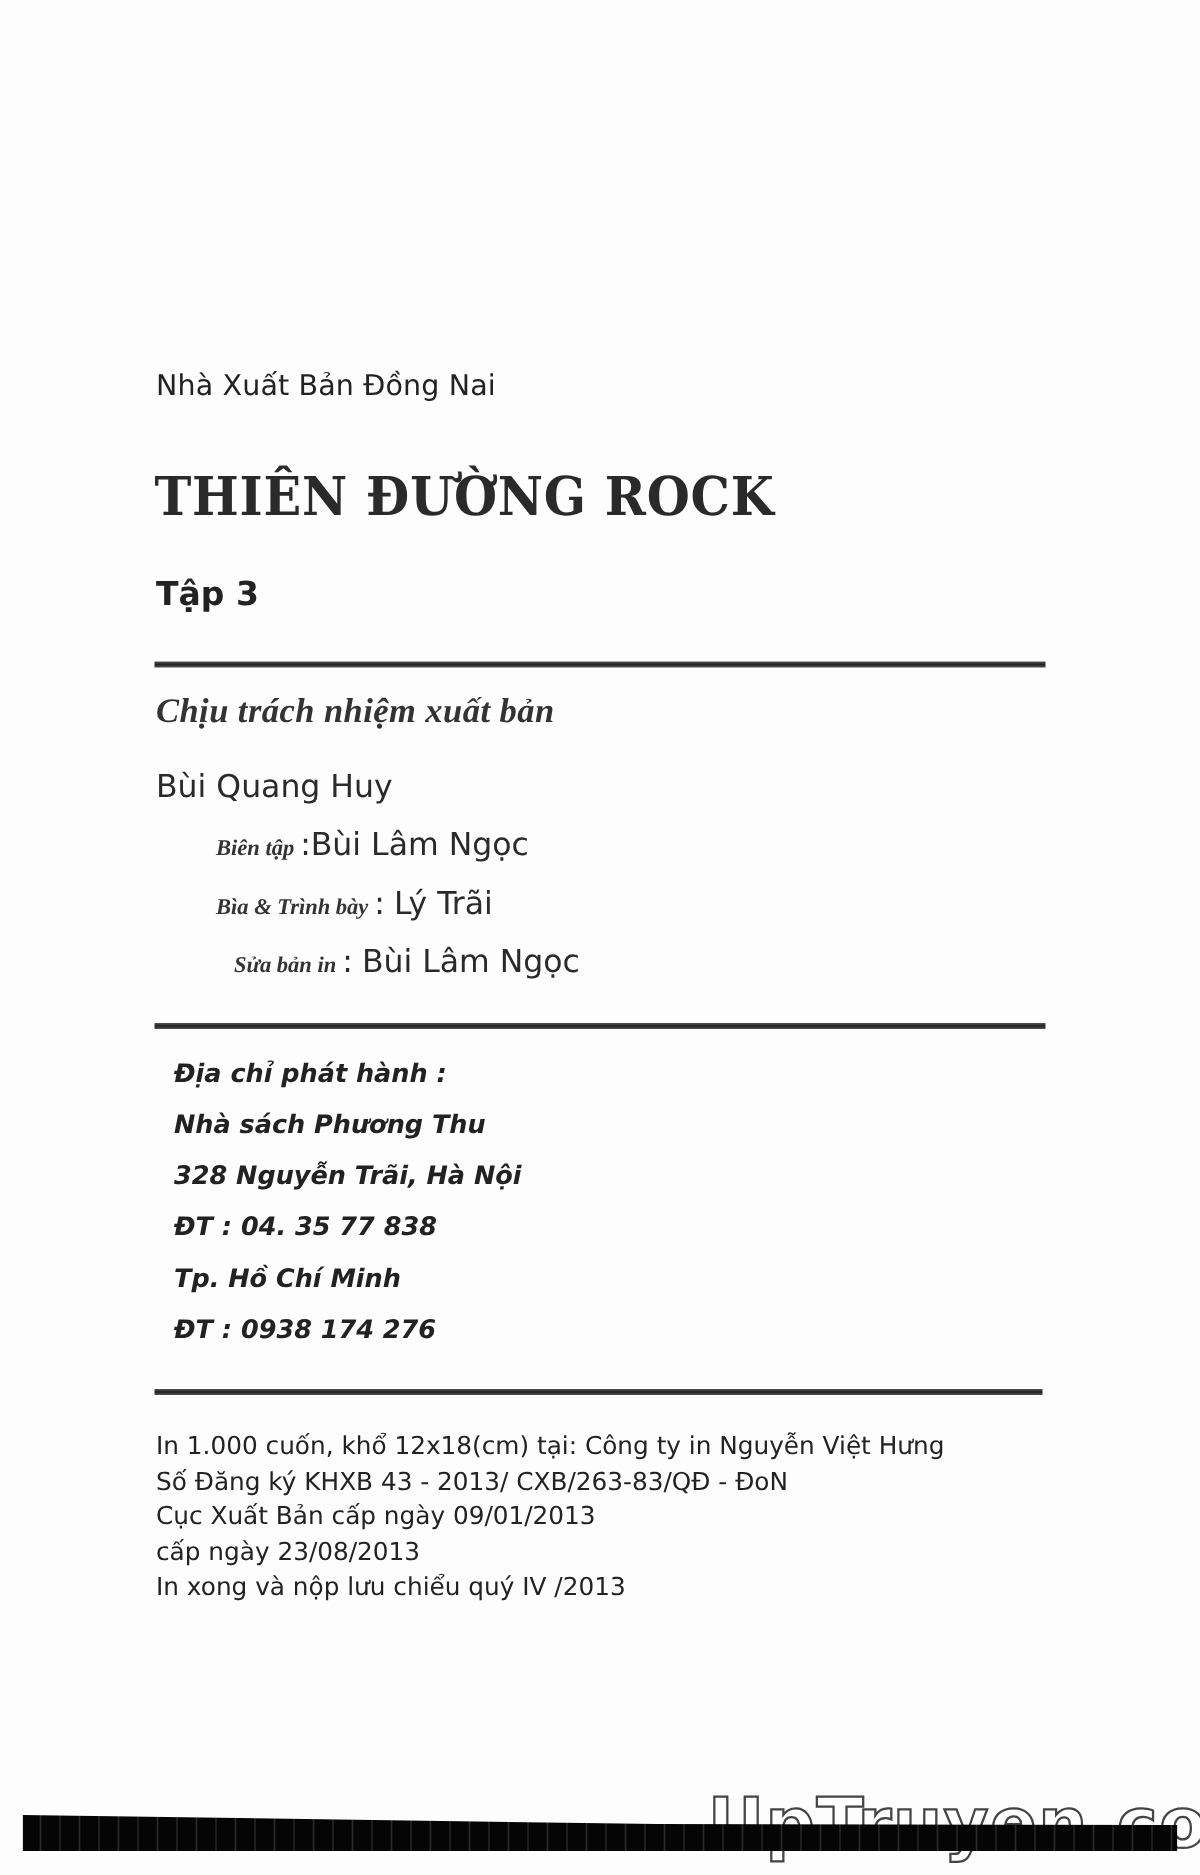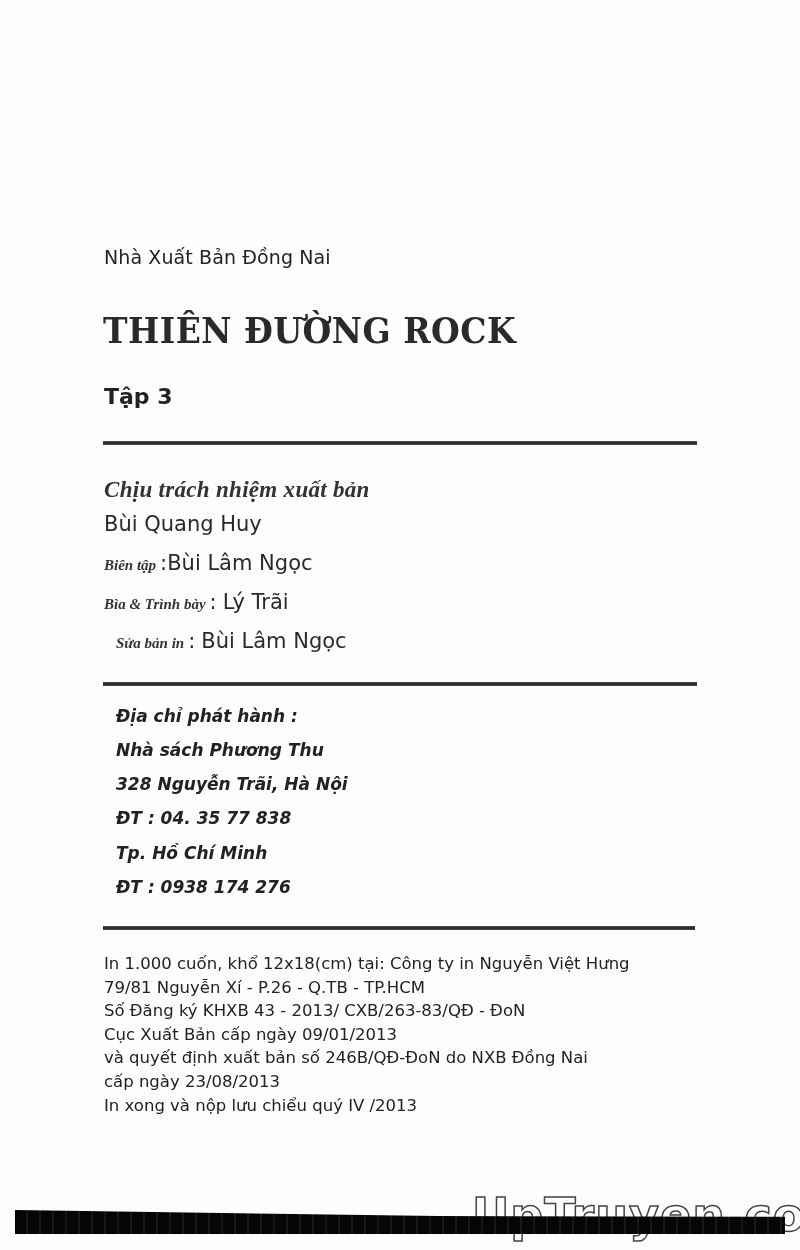--- a/index.html
+++ b/index.html
@@ -44,21 +44,21 @@
     .rule {
       left: 103px;
       width: 594px;
       height: 4px;
       background: linear-gradient(180deg, #555 0%, #222 50%, #555 100%);
     }
     .rule.r1 { top: 441px; }
     .rule.r2 { top: 682px; }
     .rule.r3 { top: 926px; width: 592px; }
     .credit-head {
-      left: 104px; top: 477px;
+      left: 104px; top: 461px;
       font-size: 23px;
       font-family: "Liberation Serif", serif;
       font-style: italic;
       font-weight: bold;
       color: #333;
       letter-spacing: 0.3px;
     }
     .credit-value {
       font-family: "DejaVu Sans", sans-serif;
       font-size: 21px;
@@ -70,20 +70,21 @@
       align-items: baseline;
       white-space: nowrap;
     }
     .credit-line .lbl {
       font-family: "Liberation Serif", serif;
       font-style: italic;
       font-weight: bold;
       font-size: 15px;
       color: #333;
       margin-right: 4px;
+      margin-left: 40px;
     }
     .main-editor { left: 104px; top: 512px; }
     .cl1 { left: 104px; top: 551px; }
     .cl2 { left: 104px; top: 590px; }
     .cl3 { left: 116px; top: 629px; }
 
     .dist {
       left: 116px;
       font-family: "DejaVu Sans", sans-serif;
       font-style: italic;
@@ -159,22 +160,20 @@
 <div class="abs dist d1">Nhà sách Phương Thu</div>
 <div class="abs dist d2">328 Nguyễn Trãi, Hà Nội</div>
 <div class="abs dist d3">ĐT : 04. 35 77 838</div>
 <div class="abs dist d4">Tp. Hồ Chí Minh</div>
 <div class="abs dist d5">ĐT : 0938 174 276</div>
 
 <div class="abs rule r3"></div>
 
 <div class="abs print-info">
   <div>In 1.000 cuốn, khổ 12x18(cm) tại: Công ty in Nguyễn Việt Hưng</div>
-  <div>79/81 Nguyễn Xí - P.26 - Q.TB - TP.HCM</div>
   <div>Số Đăng ký KHXB 43 - 2013/ CXB/263-83/QĐ - ĐoN</div>
   <div>Cục Xuất Bản cấp ngày 09/01/2013</div>
-  <div>và quyết định xuất bản số 246B/QĐ-ĐoN do NXB Đồng Nai</div>
   <div>cấp ngày 23/08/2013</div>
   <div>In xong và nộp lưu chiểu quý IV /2013</div>
 </div>
 
 <div class="abs watermark">UpTruyen.com</div>
 <div class="abs bottom-bar"></div>
 
 </body></html>

